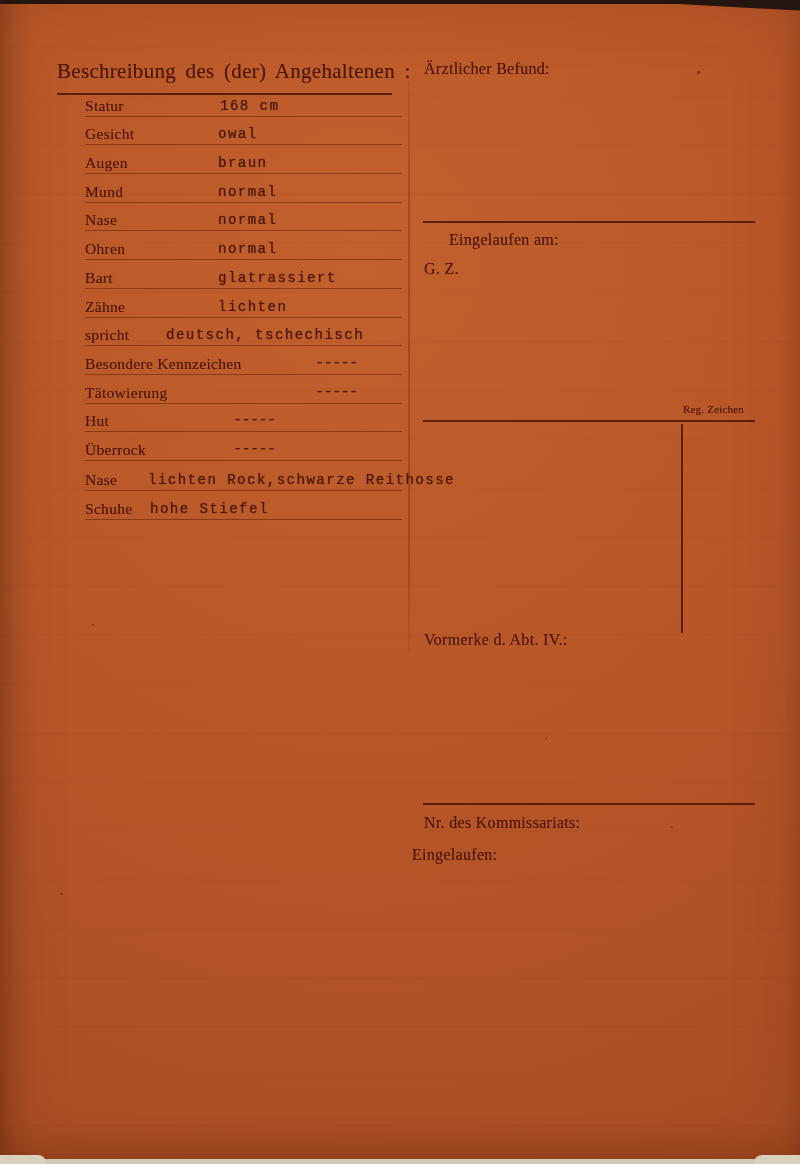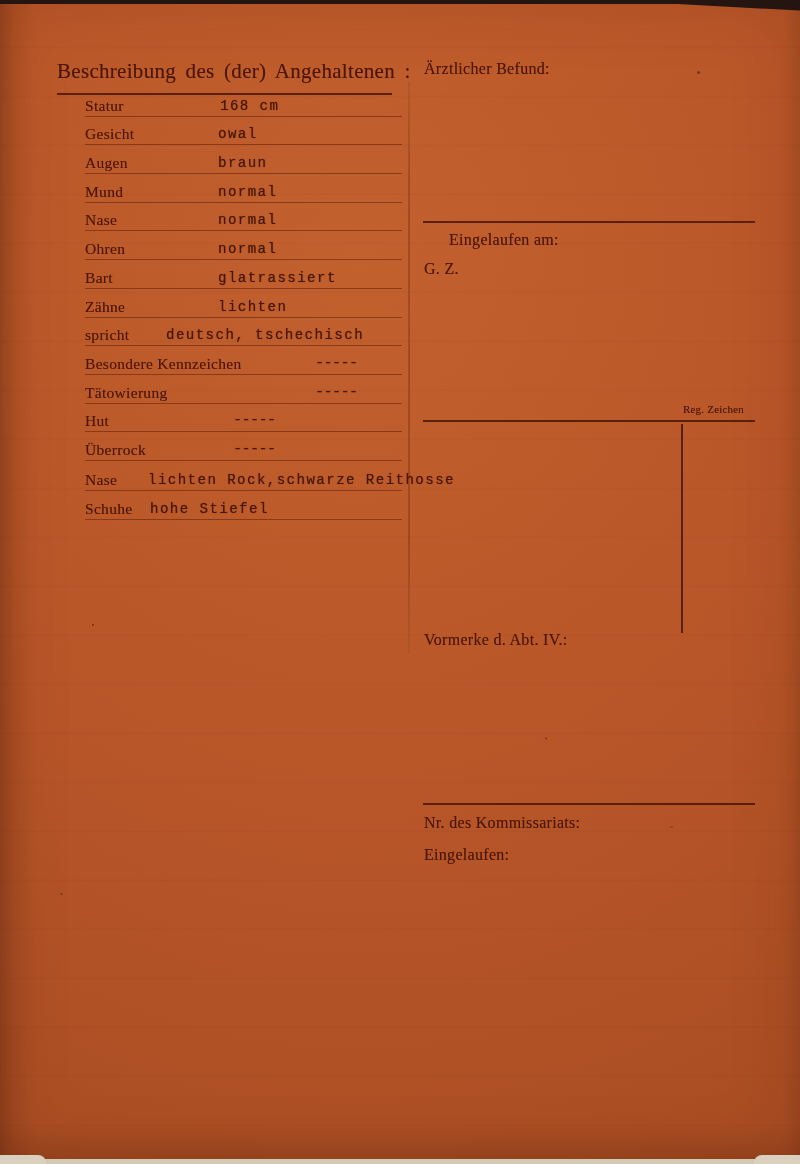--- a/index.html
+++ b/index.html
@@ -178,21 +178,21 @@
 <div class="r-label print" style="left:424px;top:260px;">G. Z.</div>
 
 <div class="r-small print" style="left:683px;top:403px;">Reg. Zeichen</div>
 <div class="hline" style="left:423px;top:420px;width:332px;"></div>
 <div class="vline" style="left:681px;top:424px;height:209px;"></div>
 
 <div class="r-label print" style="left:424px;top:631px;">Vormerke d. Abt. IV.:</div>
 
 <div class="hline" style="left:423px;top:803px;width:332px;"></div>
 <div class="r-label print" style="left:424px;top:814px;">Nr. des Kommissariats:</div>
-<div class="r-label print" style="left:424px;top:846px;">Eingelaufen:</div>
+<div class="r-label print" style="left:412px;top:846px;">Eingelaufen:</div>
 
 <div class="speck" style="left:697px;top:71px;width:3px;height:3px;"></div>
 <div class="speck" style="left:92px;top:624px;width:2px;height:2px;"></div>
 <div class="speck" style="left:545px;top:737px;width:2px;height:3px;opacity:.6;"></div>
 <div class="speck" style="left:60px;top:893px;width:3px;height:2px;opacity:.7;"></div>
 <div class="speck" style="left:670px;top:826px;width:3px;height:2px;opacity:.5;"></div>
 
 <div class="bottom-strip">
   <span class="corner left"></span>
   <span class="corner right"></span>

